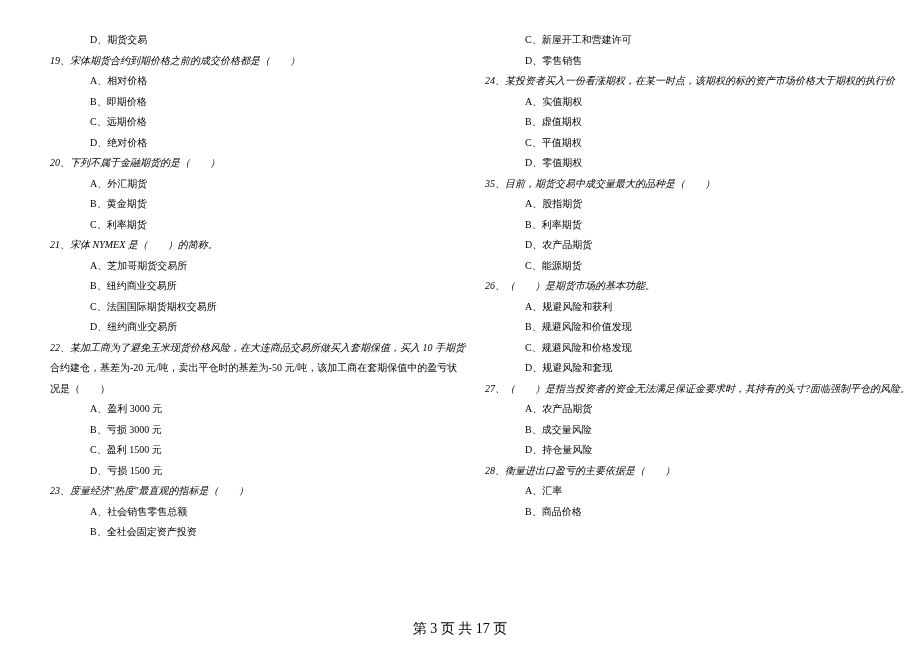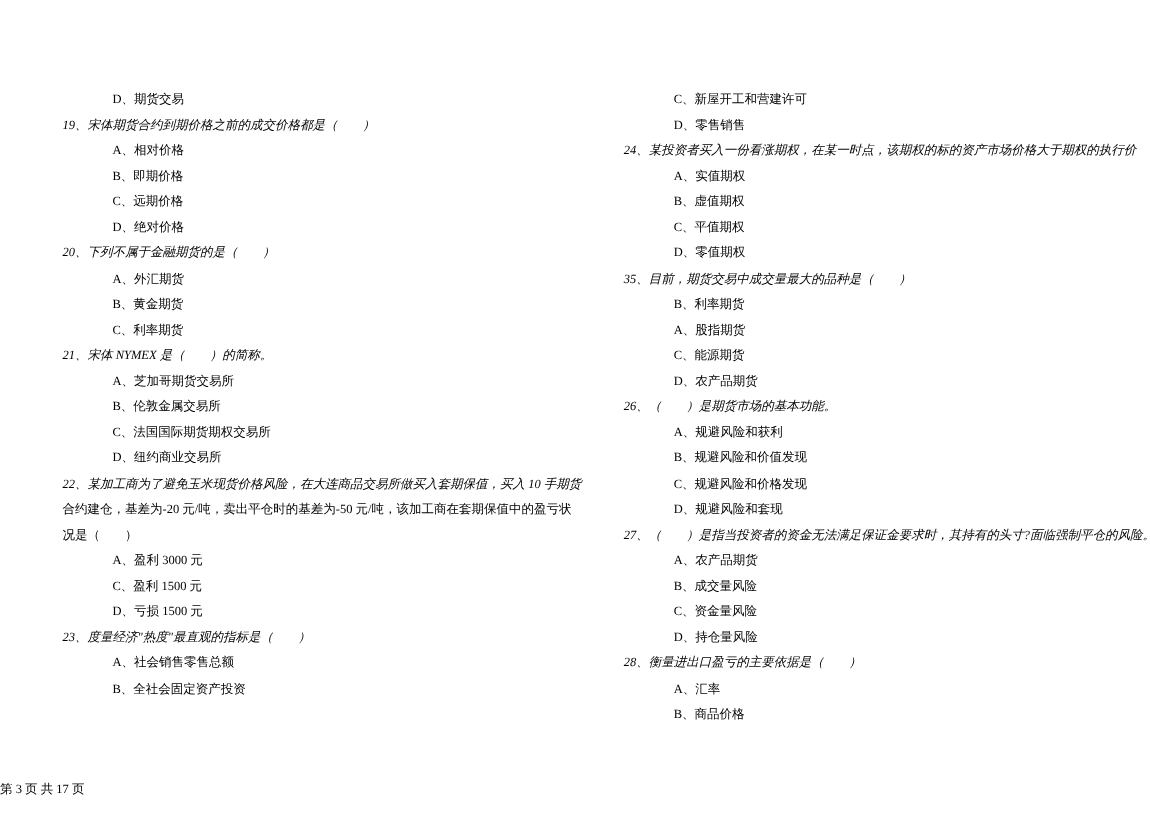--- a/index.html
+++ b/index.html
@@ -12,23 +12,22 @@
       height: 650px;
       background: #ffffff;
       font-family: "SimSun", "宋体", serif;
       font-size: 10px;
       color: #000000;
       position: relative;
       padding: 30px 50px 40px 50px;
     }
     .content {
       display: flex;
-      gap: 34px;
+      gap: 20px;
       height: 580px;
-      margin-top: 40px;
     }
     .column {
       flex: 1;
       display: flex;
       flex-direction: column;
     }
     .line {
       line-height: 2.05;
       white-space: nowrap;
     }
@@ -40,77 +39,77 @@
       font-style: italic;
     }
     .q-continue {
       padding-left: 0px;
     }
     .footer {
       position: absolute;
       bottom: 12px;
       left: 0;
       right: 0;
-      text-align: left;
-      font-size: 10px;
+      text-align: center;
+      font-size: 14px;
     }
   </style>
 </head>
 <body>
 
 <div class="content">
   <div class="column">
     <div class="line indent-1">D、期货交易</div>
     <div class="line indent-q">19、宋体期货合约到期价格之前的成交价格都是（　　）</div>
     <div class="line indent-1">A、相对价格</div>
     <div class="line indent-1">B、即期价格</div>
     <div class="line indent-1">C、远期价格</div>
     <div class="line indent-1">D、绝对价格</div>
     <div class="line indent-q">20、下列不属于金融期货的是（　　）</div>
     <div class="line indent-1">A、外汇期货</div>
     <div class="line indent-1">B、黄金期货</div>
     <div class="line indent-1">C、利率期货</div>
     <div class="line indent-q">21、宋体 NYMEX 是（　　）的简称。</div>
     <div class="line indent-1">A、芝加哥期货交易所</div>
-    <div class="line indent-1">B、伦敦金属交易所</div>
+    <div class="line indent-1">B、纽约商业交易所</div>
     <div class="line indent-1">C、法国国际期货期权交易所</div>
     <div class="line indent-1">D、纽约商业交易所</div>
     <div class="line indent-q">22、某加工商为了避免玉米现货价格风险，在大连商品交易所做买入套期保值，买入 10 手期货</div>
     <div class="line q-continue">合约建仓，基差为-20 元/吨，卖出平仓时的基差为-50 元/吨，该加工商在套期保值中的盈亏状</div>
     <div class="line q-continue">况是（　　）</div>
     <div class="line indent-1">A、盈利 3000 元</div>
+    <div class="line indent-1">B、亏损 3000 元</div>
     <div class="line indent-1">C、盈利 1500 元</div>
     <div class="line indent-1">D、亏损 1500 元</div>
     <div class="line indent-q">23、度量经济"热度"最直观的指标是（　　）</div>
     <div class="line indent-1">A、社会销售零售总额</div>
     <div class="line indent-1">B、全社会固定资产投资</div>
   </div>
 
   <div class="column">
     <div class="line indent-1">C、新屋开工和营建许可</div>
     <div class="line indent-1">D、零售销售</div>
     <div class="line indent-q">24、某投资者买入一份看涨期权，在某一时点，该期权的标的资产市场价格大于期权的执行价</div>
     <div class="line indent-1">A、实值期权</div>
     <div class="line indent-1">B、虚值期权</div>
     <div class="line indent-1">C、平值期权</div>
     <div class="line indent-1">D、零值期权</div>
     <div class="line indent-q">35、目前，期货交易中成交量最大的品种是（　　）</div>
+    <div class="line indent-1">A、股指期货</div>
     <div class="line indent-1">B、利率期货</div>
-    <div class="line indent-1">A、股指期货</div>
+    <div class="line indent-1">D、农产品期货</div>
     <div class="line indent-1">C、能源期货</div>
-    <div class="line indent-1">D、农产品期货</div>
     <div class="line indent-q">26、（　　）是期货市场的基本功能。</div>
     <div class="line indent-1">A、规避风险和获利</div>
     <div class="line indent-1">B、规避风险和价值发现</div>
     <div class="line indent-1">C、规避风险和价格发现</div>
     <div class="line indent-1">D、规避风险和套现</div>
     <div class="line indent-q">27、（　　）是指当投资者的资金无法满足保证金要求时，其持有的头寸?面临强制平仓的风险。</div>
     <div class="line indent-1">A、农产品期货</div>
     <div class="line indent-1">B、成交量风险</div>
-    <div class="line indent-1">C、资金量风险</div>
     <div class="line indent-1">D、持仓量风险</div>
     <div class="line indent-q">28、衡量进出口盈亏的主要依据是（　　）</div>
     <div class="line indent-1">A、汇率</div>
     <div class="line indent-1">B、商品价格</div>
   </div>
 </div>
 
 <div class="footer">第 3 页 共 17 页</div>
 
 </body></html>

